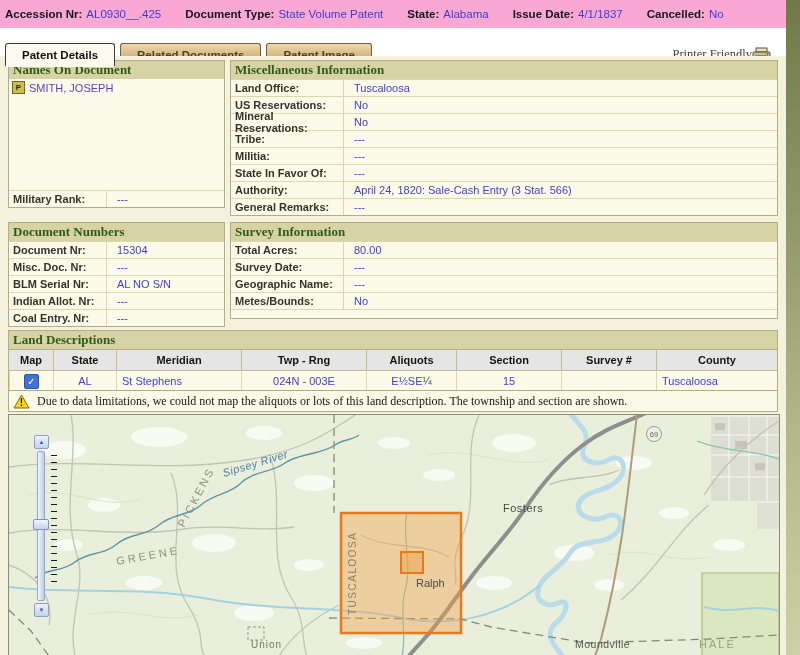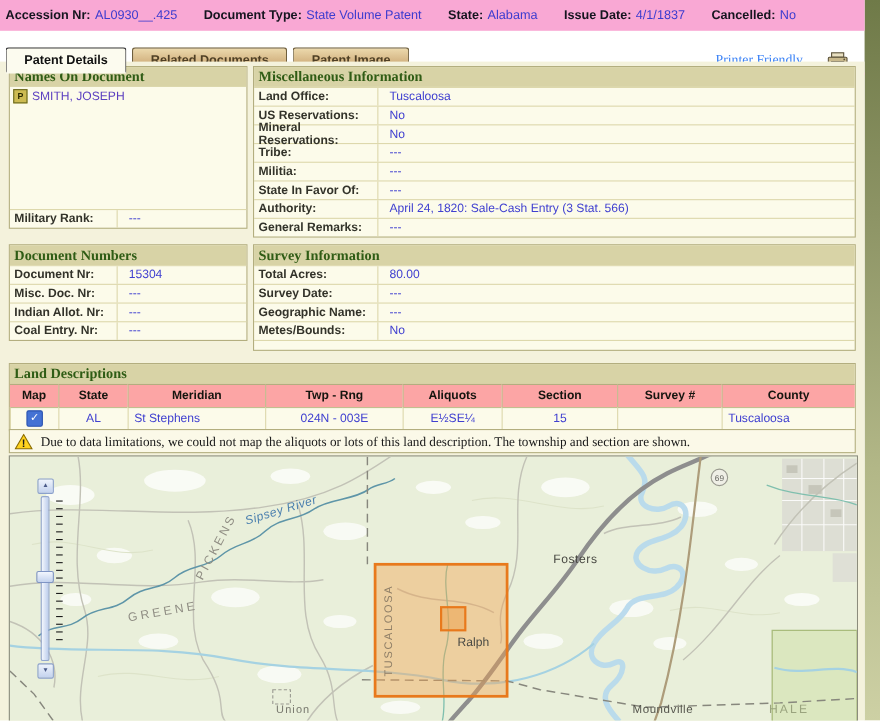--- a/index.html
+++ b/index.html
@@ -19,22 +19,22 @@
 
   
   .tabbar{position:absolute;left:0;top:30px;width:786px;height:26px;
     border-bottom:2px solid #f9a8d4;display:flex;align-items:center;box-sizing:border-box;margin-top:12px;}
   .tab{font-size:11.5px;font-weight:bold;padding:5px 16px 4px 16px;margin-left:5px;
     border:1px solid #6f5f3d;border-bottom:none;border-radius:3px 3px 0 0;
     background:linear-gradient(180deg,#ecd9ad 0%,#d7b988 50%,#b9955c 100%);
     color:#4f3f24;cursor:pointer;}
   .tab.active{background:#fcfbef;border:1px solid #3c3c3e;border-bottom:2px solid #fcfbef;
     color:#111;margin-bottom:-2px;z-index:2;}
-  .printer{margin-left:auto;margin-right:14px;display:flex;align-items:center;gap:22px;
-    font-family:"Liberation Serif",serif;font-size:12.5px;color:#3b82f6;cursor:pointer;align-self:center;}
+  .printer{margin-left:auto;margin-right:14px;display:flex;align-items:center;gap:0;
+    font-family:"Liberation Serif",serif;font-size:12.5px;color:#404040;cursor:pointer;align-self:center;}
 
   
   .content{position:absolute;left:0;top:56px;width:786px;height:599px;background:#f4f2dc;}
 
   .panel{position:absolute;border:1px solid #b3ae7f;background:#fcfbea;box-sizing:border-box;}
   .panel-title{background:#d8d3a6;color:#2f5c15;font-family:"Liberation Serif",serif;
     font-weight:bold;font-size:13px;line-height:16px;height:16px;padding:1px 4px;}
   .kv-row{display:flex;border-top:1px solid #ddd8ac;height:16px;align-items:center;font-size:11px;}
   .kv-label{font-weight:bold;color:#33332a;padding-left:4px;box-sizing:border-box;
     border-right:1px solid #ddd8ac;height:100%;display:flex;align-items:center;}
@@ -43,21 +43,21 @@
   .w-sm .kv-label{width:98px;}
 
   .names-body{height:111px;padding:2px 3px;box-sizing:border-box;}
   .patentee{display:flex;align-items:center;gap:4px;font-size:11px;color:#5b3fc0;cursor:pointer;}
   .p-icon{display:inline-flex;align-items:center;justify-content:center;width:11px;height:11px;
     background:#cdbb52;border:1px solid #6a6a20;color:#2a2a00;font-size:8px;font-weight:bold;}
 
   
   .land-grid{display:grid;grid-template-columns:44px 63px 125px 125px 90px 105px 95px auto;
     font-size:11px;}
-  .land-grid .hc{background:#fca5a5;font-weight:bold;color:#15150f;text-align:center;
+  .land-grid .hc{background:#e5e5e5;font-weight:bold;color:#15150f;text-align:center;
     height:20px;line-height:20px;border-top:1px solid #b3ae7f;border-left:1px solid #c3be8f;}
   .land-grid .hc:first-child{border-left:none;}
   .land-grid .dc{height:20px;line-height:20px;color:#4040d0;text-align:center;
     border-top:1px solid #c3be8f;border-left:1px solid #ddd8ac;background:#fcfbea;}
   .land-grid .dc:first-child{border-left:none;}
   .land-grid .left{text-align:left;padding-left:5px;}
   .checkbox{display:inline-flex;align-items:center;justify-content:center;width:13px;height:13px;
     border-radius:2px;background:#fff;border:1px solid #888;vertical-align:middle;cursor:pointer;
     font-size:10px;line-height:13px;color:#fff;margin-top:-2px;}
   .checkbox.checked{background:#4472d4;border-color:#2a52b0;}
@@ -185,20 +185,24 @@
 
     <div class="panel w-sm" style="left:8px;top:166px;width:217px;">
       <div class="panel-title">Document Numbers</div>
       <div class="kv-row">
         <span class="kv-label">Document Nr:</span>
         <span class="kv-value">15304</span>
       </div>
       <div class="kv-row">
         <span class="kv-label">Misc. Doc. Nr:</span>
         <span class="kv-value">---</span>
+      </div>
+      <div class="kv-row">
+        <span class="kv-label">BLM Serial Nr:</span>
+        <span class="kv-value">AL NO S/N</span>
       </div>
       <div class="kv-row">
         <span class="kv-label">Indian Allot. Nr:</span>
         <span class="kv-value">---</span>
       </div>
       <div class="kv-row">
         <span class="kv-label">Coal Entry. Nr:</span>
         <span class="kv-value">---</span>
       </div>
     </div>

